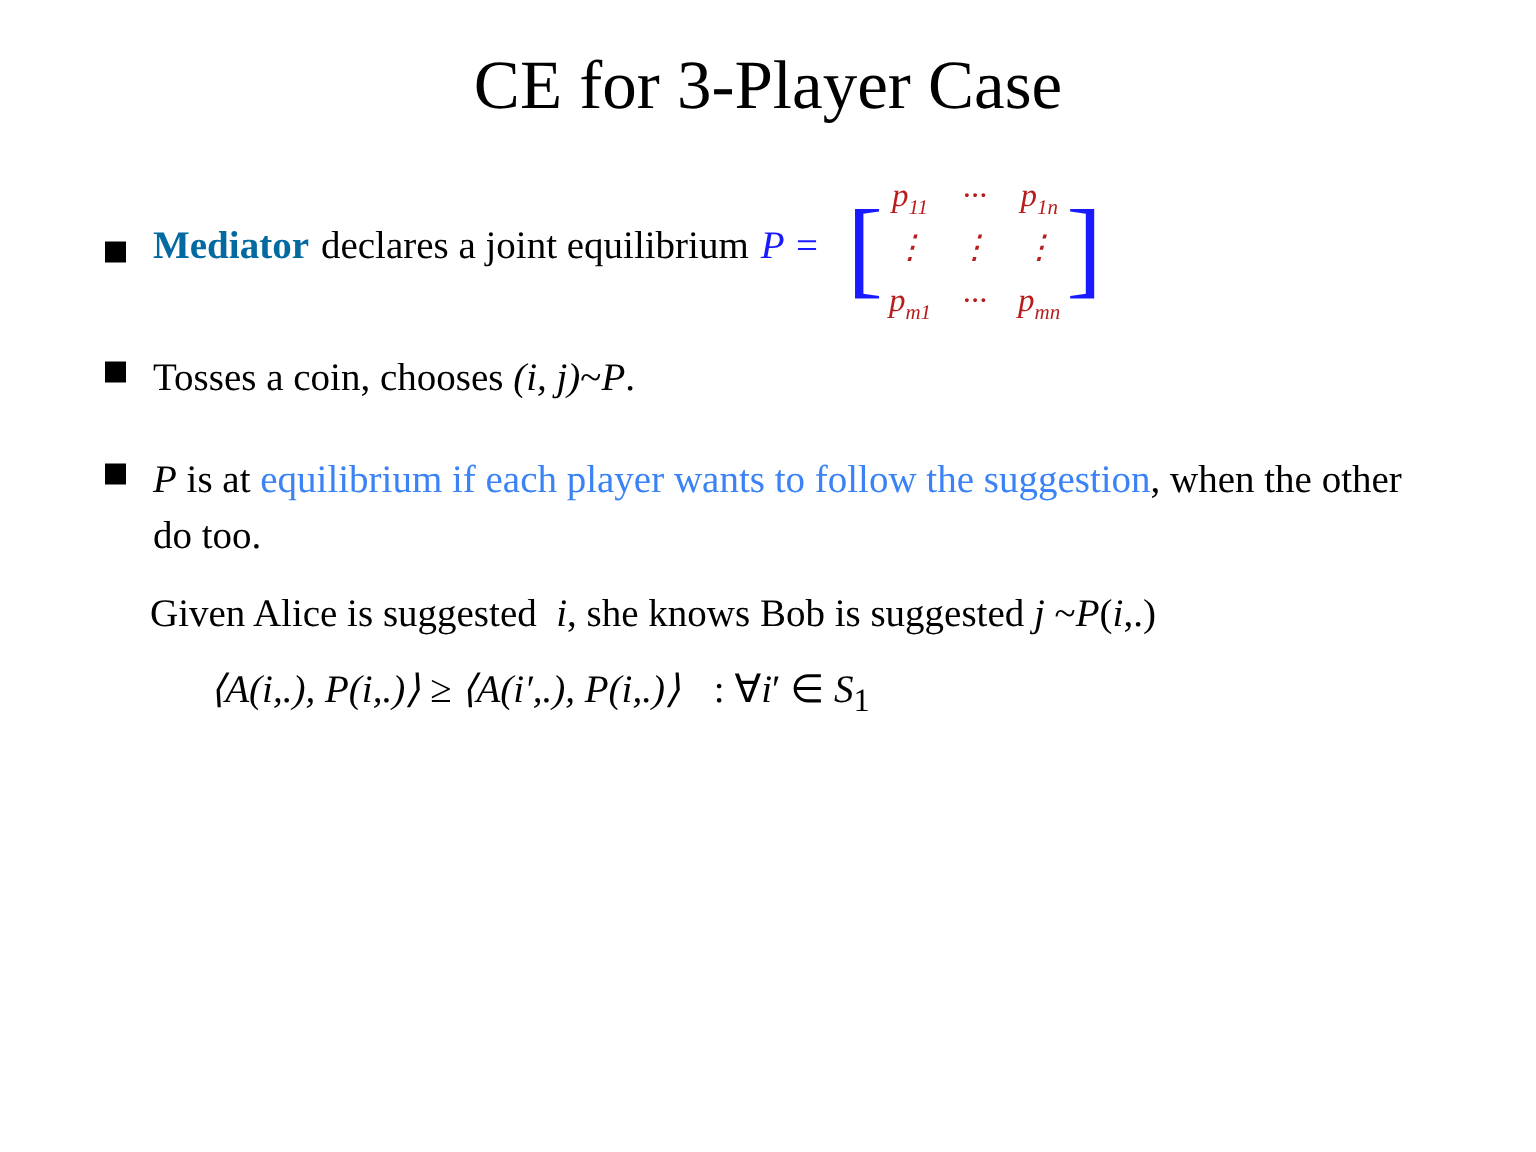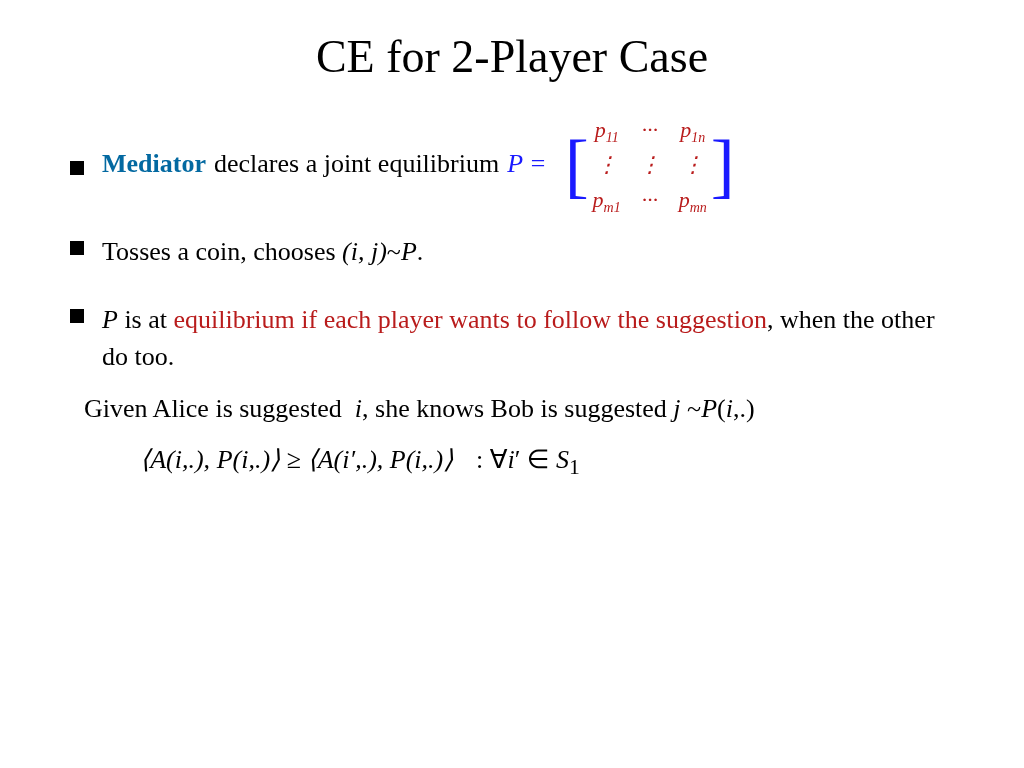--- a/index.html
+++ b/index.html
@@ -120,21 +120,21 @@
     }
 
     .equilibrium-row {
       display: flex;
       align-items: flex-start;
       margin-bottom: 10px;
       margin-top: 10px;
     }
 
     .given-alice-row {
-      margin-left: 24px;
+      margin-left: 40px;
       font-size: 26px;
       margin-bottom: 12px;
       margin-top: 6px;
       color: #000000;
       line-height: 1.4;
     }
 
     .math-formula {
       margin-left: 80px;
       font-size: 26px;
@@ -150,21 +150,21 @@
 
     .colon {
       font-style: normal;
       margin-left: 16px;
     }
   </style>
 </head>
 <body>
 
 <div class="slide">
-  <h1 class="title">CE for 2-Player Case</h1>
+  <h1 class="title">CE for 3-Player Case</h1>
 
   <div class="content">
 
     <div class="mediator-row bullet-row">
       <div class="bullet-square"></div>
       <div class="mediator-text-part">
         <span style="color:#0369a1; font-weight:bold;">Mediator</span>
         <span> declares a joint equilibrium </span>
         <span style="font-style:italic; color:#1a1aff;">P =</span>
         <div class="matrix-container">
@@ -189,21 +189,21 @@
       <div class="bullet-square"></div>
       <div class="bullet-text">
         Tosses a coin, chooses <i>(i, j)</i>~<i>P</i>.
       </div>
     </div>
 
 
     <div class="bullet-row equilibrium-row" style="margin-top:18px;">
       <div class="bullet-square"></div>
       <div class="bullet-text">
-        <i>P</i> is at <span style="color:#b91c1c;">equilibrium if each player wants to follow the suggestion</span>, when the other do too.
+        <i>P</i> is at <span style="color:#3b82f6;">equilibrium if each player wants to follow the suggestion</span>, when the other do too.
       </div>
     </div>
 
     <div class="given-alice-row">
       Given Alice is suggested &nbsp;<i>i</i>, she knows Bob is suggested <i>j</i> ~<i>P</i>(<i>i</i>,.)
     </div>
 
     <div class="math-formula">
       ⟨<i>A</i>(<i>i</i>,.), <i>P</i>(<i>i</i>,.)⟩ ≥ ⟨<i>A</i>(<i>i</i>′,.), <i>P</i>(<i>i</i>,.)⟩
       <span class="colon">: ∀<i>i</i>′ ∈ <i>S</i><sub>1</sub></span>

